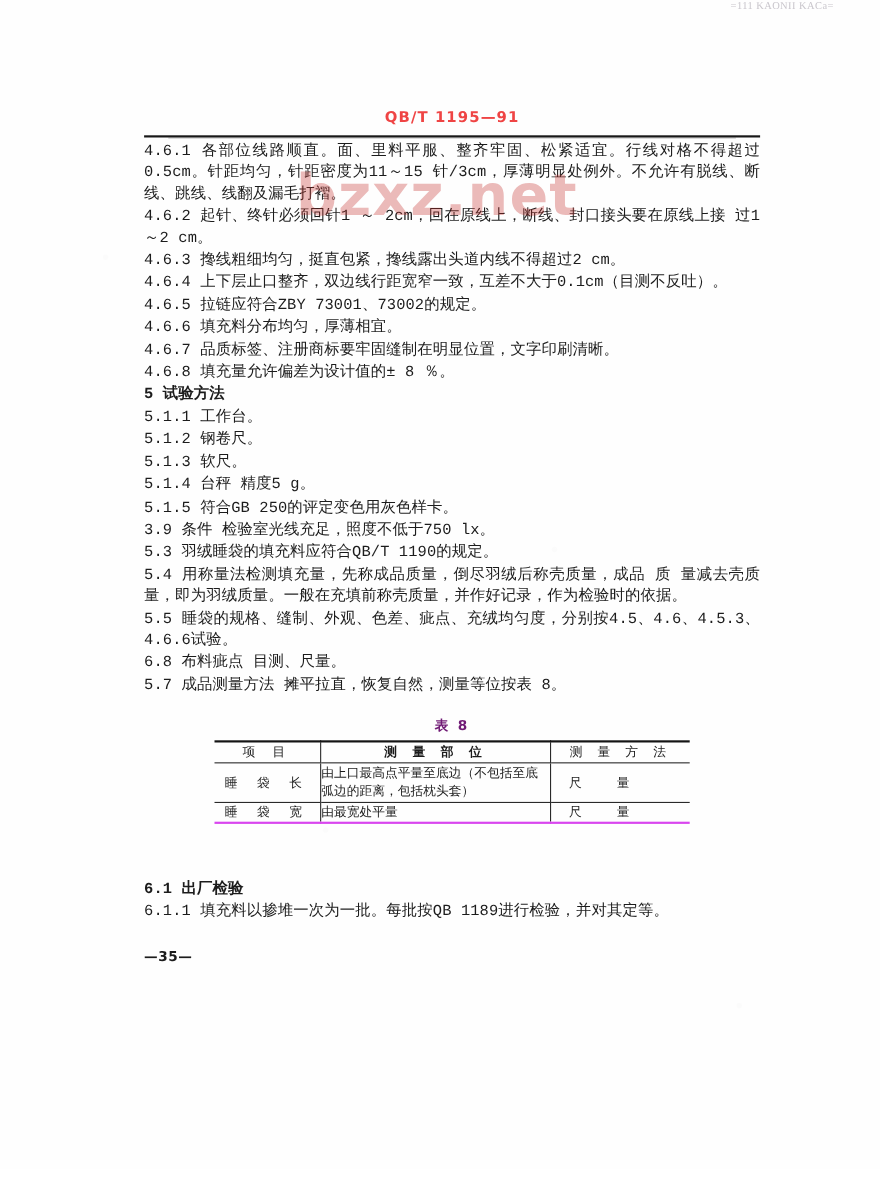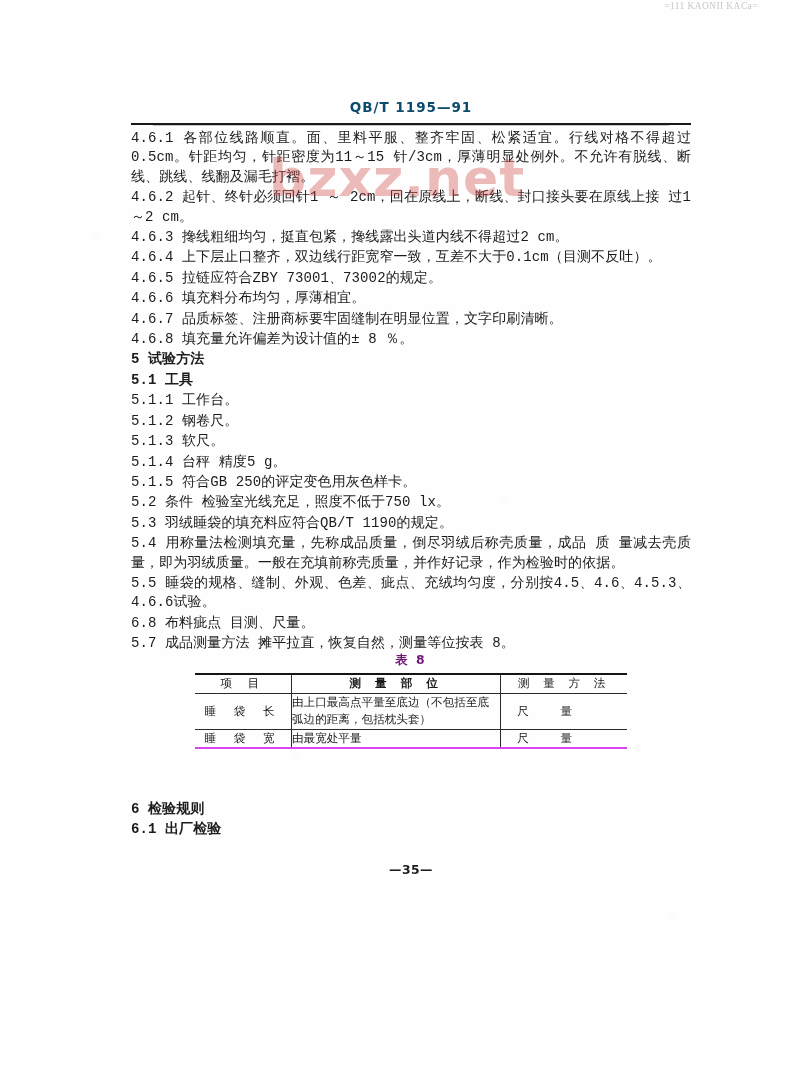--- a/index.html
+++ b/index.html
@@ -46,21 +46,21 @@
   }
   .doc-header {
     position: absolute;
     left: 0;
     top: 99px;
     width: 560px;
     text-align: center;
     font-size: 13.5px;
     font-weight: bold;
     letter-spacing: 1px;
-    color: #0c4a6e;
+    color: #ef4444;
     font-family: "DejaVu Sans", "Liberation Sans", sans-serif;
   }
   .rule {
     position: absolute;
     left: 0;
     top: 123px;
     width: 560px;
     height: 2px;
     background: #181818;
   }
@@ -192,21 +192,21 @@
     left: 0;
     top: 800px;
     width: 560px;
     z-index: 3;
   }
   .page-number {
     position: absolute;
     left: 0;
     top: 862px;
     width: 560px;
-    text-align: center;
+    text-align: left;
     padding-right: 2px;
     font-size: 12.4px;
     font-weight: bold;
     color: #1c1c1c;
     letter-spacing: 0.5px;
   }
   
   .scanlike {
     filter: blur(0.12px);
   }
@@ -233,28 +233,27 @@
       <p class="para">4.6.1   各部位线路顺直。面、里料平服、整齐牢固、松紧适宜。行线对格不得超过 0.5cm。针距均匀，针距密度为11～15 针/3cm，厚薄明显处例外。不允许有脱线、断线、跳线、线翻及漏毛打褶。</p>
       <p class="para">4.6.2   起针、终针必须回针1 ～ 2cm，回在原线上，断线、封口接头要在原线上接 过1～2 cm。</p>
       <p class="para">4.6.3   搀线粗细均匀，挺直包紧，搀线露出头道内线不得超过2 cm。</p>
       <p class="para">4.6.4   上下层止口整齐，双边线行距宽窄一致，互差不大于0.1cm（目测不反吐）。</p>
       <p class="para">4.6.5   拉链应符合ZBY 73001、73002的规定。</p>
       <p class="para">4.6.6   填充料分布均匀，厚薄相宜。</p>
       <p class="para">4.6.7   品质标签、注册商标要牢固缝制在明显位置，文字印刷清晰。</p>
       <p class="para">4.6.8   填充量允许偏差为设计值的± 8 ％。</p>
 
       <p class="para sec-head">5   试验方法</p>
-      <p class="para sub-head">5.1   工具</p>
 
       <p class="para">5.1.1   工作台。</p>
       <p class="para">5.1.2   钢卷尺。</p>
       <p class="para">5.1.3   软尺。</p>
       <p class="para">5.1.4   台秤   精度5 g。</p>
       <p class="para">5.1.5   符合GB 250的评定变色用灰色样卡。</p>
-      <p class="para">5.2   条件   检验室光线充足，照度不低于750 lx。</p>
+      <p class="para">3.9   条件   检验室光线充足，照度不低于750 lx。</p>
       <p class="para">5.3   羽绒睡袋的填充料应符合QB/T 1190的规定。</p>
       <p class="para">5.4   用称量法检测填充量，先称成品质量，倒尽羽绒后称壳质量，成品 质 量减去壳质量，即为羽绒质量。一般在充填前称壳质量，并作好记录，作为检验时的依据。</p>
       <p class="para">5.5   睡袋的规格、缝制、外观、色差、疵点、充绒均匀度，分别按4.5、4.6、4.5.3、4.6.6试验。</p>
       <p class="para">6.8   布料疵点   目测、尺量。</p>
       <p class="para">5.7   成品测量方法   摊平拉直，恢复自然，测量等位按表 8。</p>
 
     </div>
 
     <div class="table-wrap scanlike">
       <div class="table-caption">表  8</div>
@@ -276,20 +275,20 @@
           <tr class="tb-bot">
             <td class="c-item val vline">睡 袋 宽</td>
             <td class="c-pos vline">由最宽处平量</td>
             <td class="c-method val">尺 量</td>
           </tr>
         </tbody>
       </table>
     </div>
 
     <div class="tail-block scanlike">
-      <p class="para sec-head" style="margin-top:0;">6   检验规则</p>
       <p class="para sub-head">6.1   出厂检验</p>
+      <p class="para">6.1.1   填充料以掺堆一次为一批。每批按QB 1189进行检验，并对其定等。</p>
     </div>
 
     <div class="page-number scanlike">—35—</div>
 
   </div>
 </div>
 
 </body></html>

